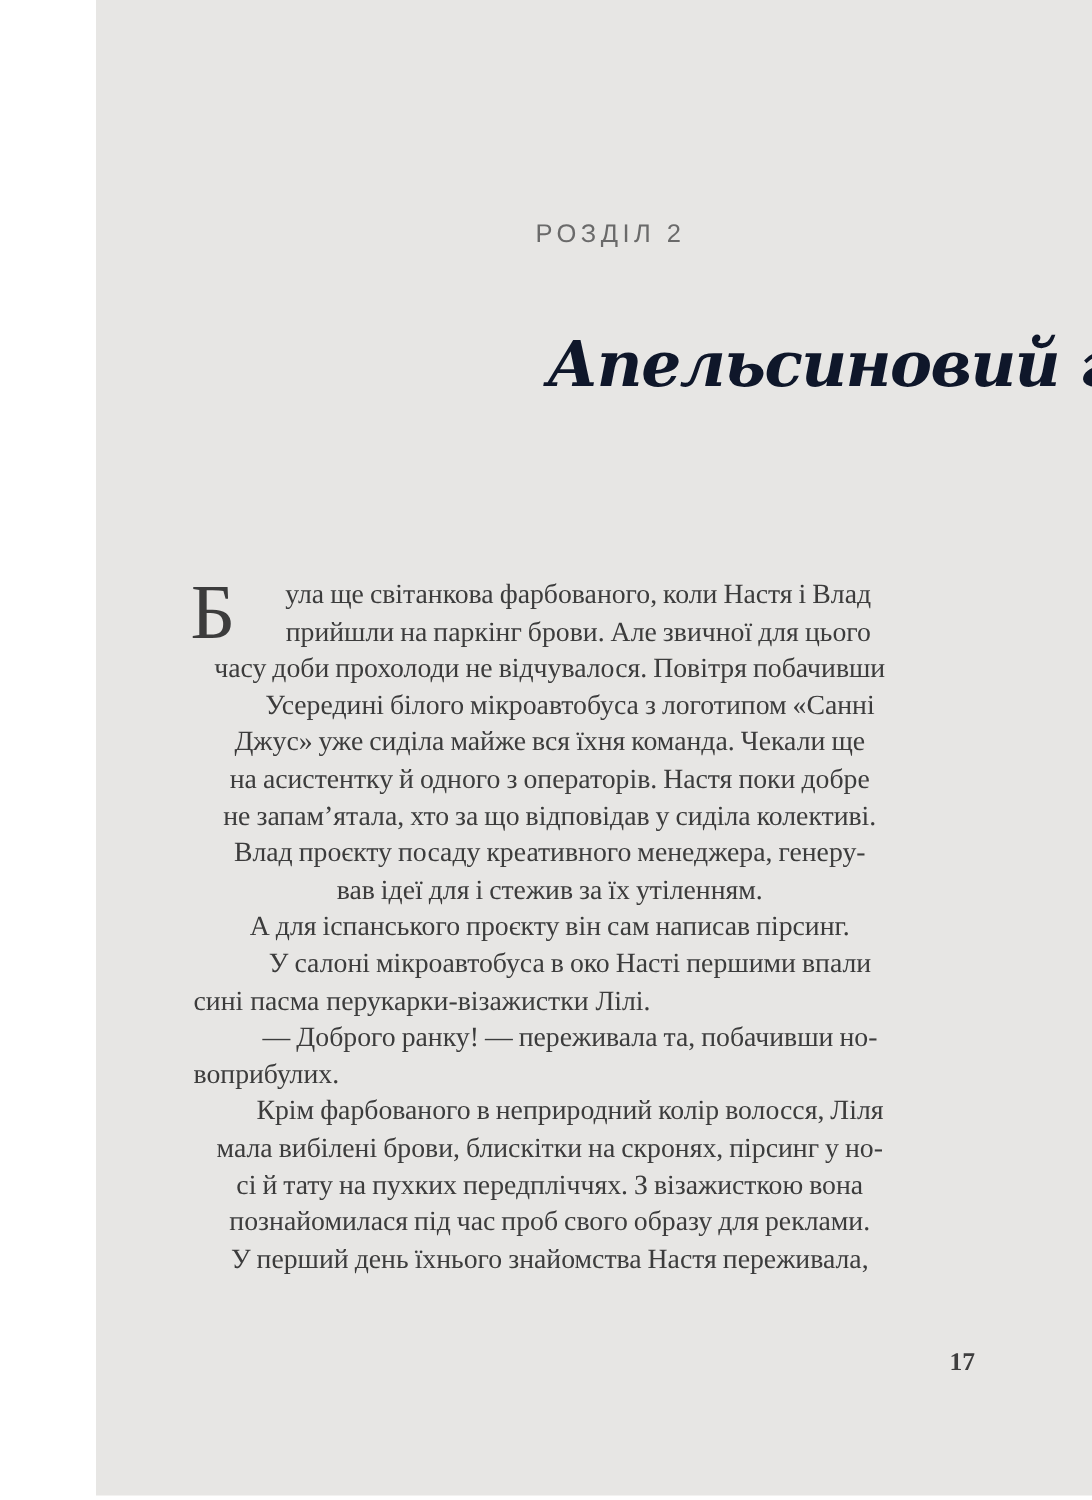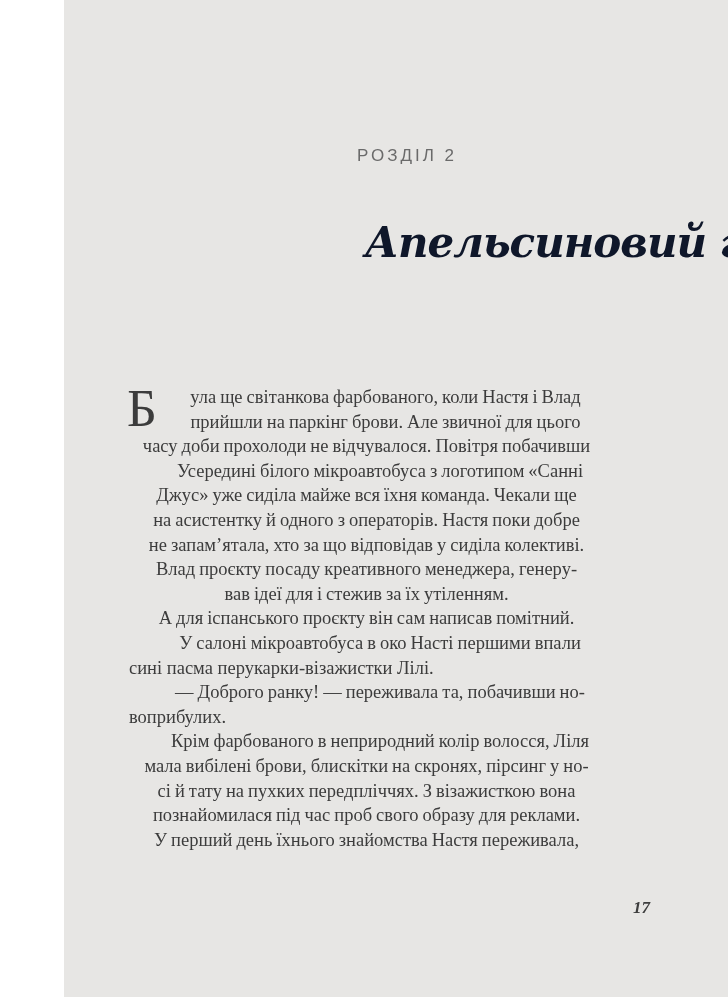--- a/index.html
+++ b/index.html
@@ -60,21 +60,20 @@
     position: absolute;
     left: -2px; top: 2px;
     font-size: 52px;
     line-height: 44px;
     color: #3c3c3c;
   }
   .folio {
     position: absolute;
     top: 898px;
     right: 100px;
-    font-style: italic;
     font-weight: 700;
     font-size: 17px;
     color: #3e3e3e;
   }
 </style>
 </head>
 <body>
 
 <div class="page">
   <div class="chapter-label">РОЗДІЛ 2</div>
@@ -173,21 +172,21 @@
           <span>утіленням.</span>
         </div>
         <div class="line just">
           <span>А</span>
           <span>для</span>
           <span>іспанського</span>
           <span>проєкту</span>
           <span>він</span>
           <span>сам</span>
           <span>написав</span>
-          <span>помітний.</span>
+          <span>пірсинг.</span>
         </div>
       </div>
       <div>
         <div class="line indent just">
           <span>У</span>
           <span>салоні</span>
           <span>мікроавтобуса</span>
           <span>в</span>
           <span>око</span>
           <span>Насті</span>

